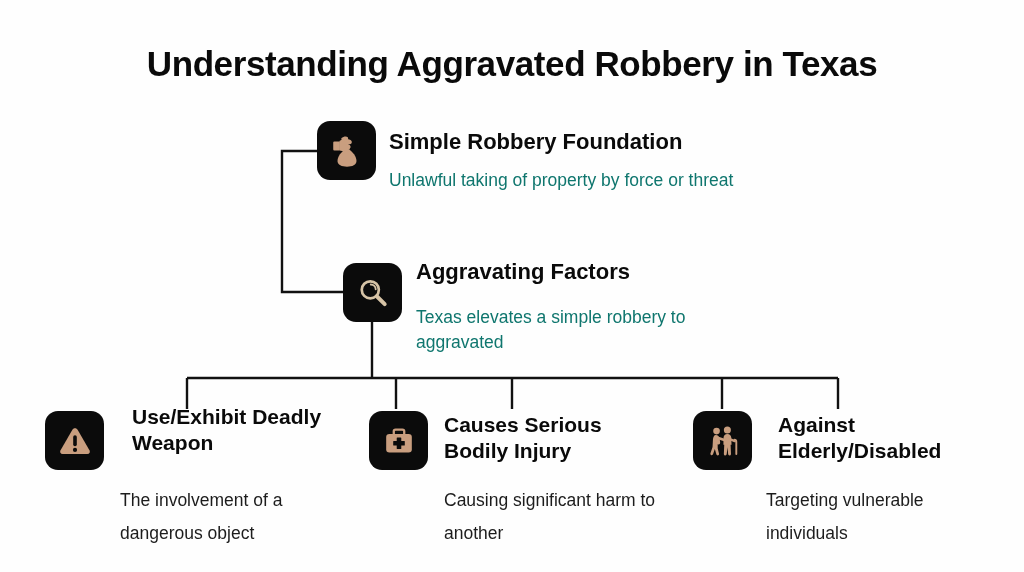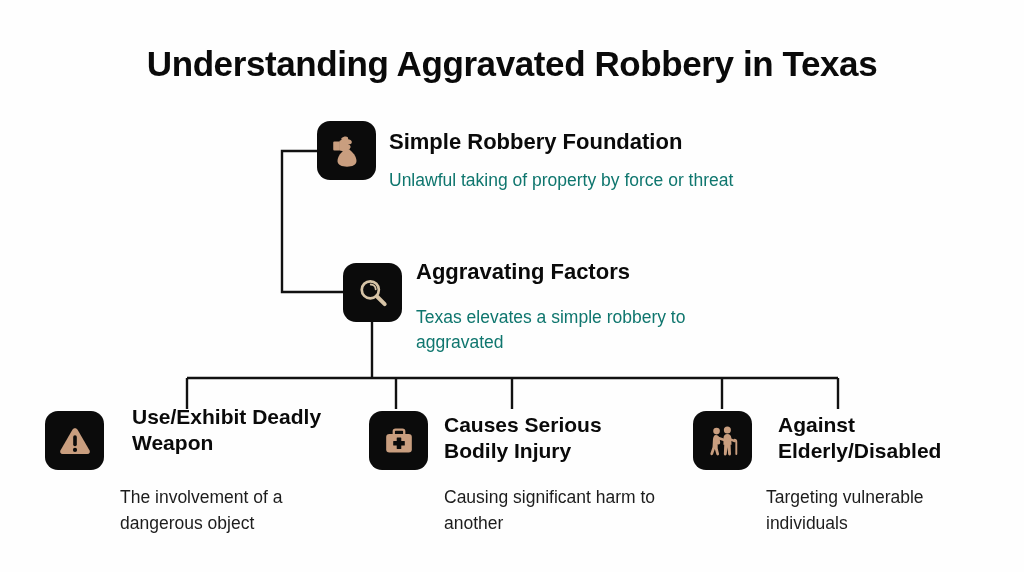--- a/index.html
+++ b/index.html
@@ -89,21 +89,21 @@
     font-size: 21px;
     font-weight: 700;
     color: #0a0a0a;
     line-height: 26px;
   }
   .leaf-desc {
     position: absolute;
     font-size: 17.5px;
     font-weight: 400;
     color: #1c1c1c;
-    line-height: 26px;
+    line-height: 33px;
   }
   #l1-heading { left: 120px; top: 404px; width: 190px; margin-left: 12px; }
   #l1-desc    { left: 120px; top: 484px; width: 225px; }
   #l2-heading { left: 444px; top: 412px; width: 200px; }
   #l2-desc    { left: 444px; top: 484px; width: 215px; }
   #l3-heading { left: 766px; top: 412px; width: 210px; margin-left: 12px; }
   #l3-desc    { left: 766px; top: 484px; width: 215px; }
 </style>
 </head>
 <body>

